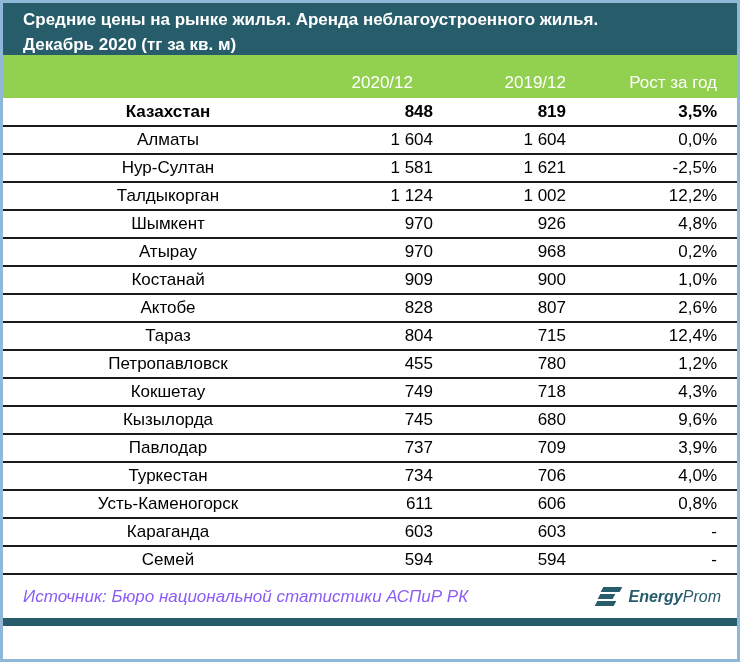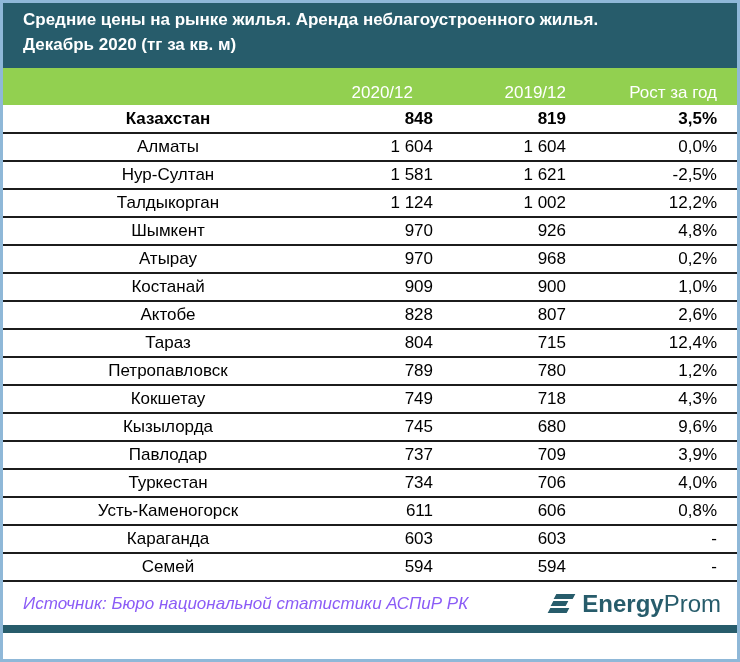--- a/index.html
+++ b/index.html
@@ -6,40 +6,40 @@
   .frame {
     box-sizing:border-box;
     width:740px; height:662px;
     border:3px solid #8fb8d8;
     background:#ffffff;
     font-family:"Liberation Sans", sans-serif;
     overflow:hidden;
   }
   .title-bar {
     box-sizing:border-box;
-    height:65px;
+    height:52px;
     background:#275c6b;
     color:#ffffff;
     font-weight:bold;
     font-size:17px;
     line-height:25px;
     padding:4px 10px 0 20px;
   }
   table.price-table {
     width:100%;
     border-collapse:collapse;
     table-layout:fixed;
   }
   col.c-city   { width:310px; }
   col.c-2020   { width:120px; }
   col.c-2019   { width:133px; }
   col.c-growth { width:171px; }
   thead th {
     box-sizing:border-box;
-    height:37px;
+    height:43px;
     background:#92d050;
     color:#ffffff;
     font-weight:400;
     font-size:17px;
     text-align:right;
     padding:12px 0 0 0;
     vertical-align:middle;
   }
   thead th.h-2020   { padding-right:20px; }
   thead th.h-growth { padding-right:20px; }
@@ -74,21 +74,21 @@
   .logo-icon { position:relative; width:30px; height:22px; margin-right:5px; }
   .logo-icon .bar {
     position:absolute;
     height:5px;
     background:#275c6b;
     transform:skewX(-28deg);
   }
   .logo-icon .bar1 { top:1px;  left:8px; width:19px; }
   .logo-icon .bar2 { top:8px;  left:5px; width:15px; }
   .logo-icon .bar3 { top:15px; left:2px; width:19px; }
-  .logo-text { font-size:24px; color:#275c6b; letter-spacing:0; }
+  .logo-text { font-size:16px; font-style:italic; color:#275c6b; letter-spacing:0; }
   .logo-text .bold { font-weight:bold; }
   .bottom-bar { height:8px; background:#275c6b; margin-bottom:2px; }
 </style>
 </head>
 <body>
 
 <div class="frame">
 
   <div class="title-bar">
     <div>Средние цены на рынке жилья. Аренда неблагоустроенного жилья.</div>
@@ -160,21 +160,21 @@
           <td class="growth">2,6%</td>
         </tr>
         <tr>
           <td class="city">Тараз</td>
           <td class="v2020">804</td>
           <td class="v2019">715</td>
           <td class="growth">12,4%</td>
         </tr>
         <tr>
           <td class="city">Петропавловск</td>
-          <td class="v2020">789</td>
+          <td class="v2020">455</td>
           <td class="v2019">780</td>
           <td class="growth">1,2%</td>
         </tr>
         <tr>
           <td class="city">Кокшетау</td>
           <td class="v2020">749</td>
           <td class="v2019">718</td>
           <td class="growth">4,3%</td>
         </tr>
         <tr>

